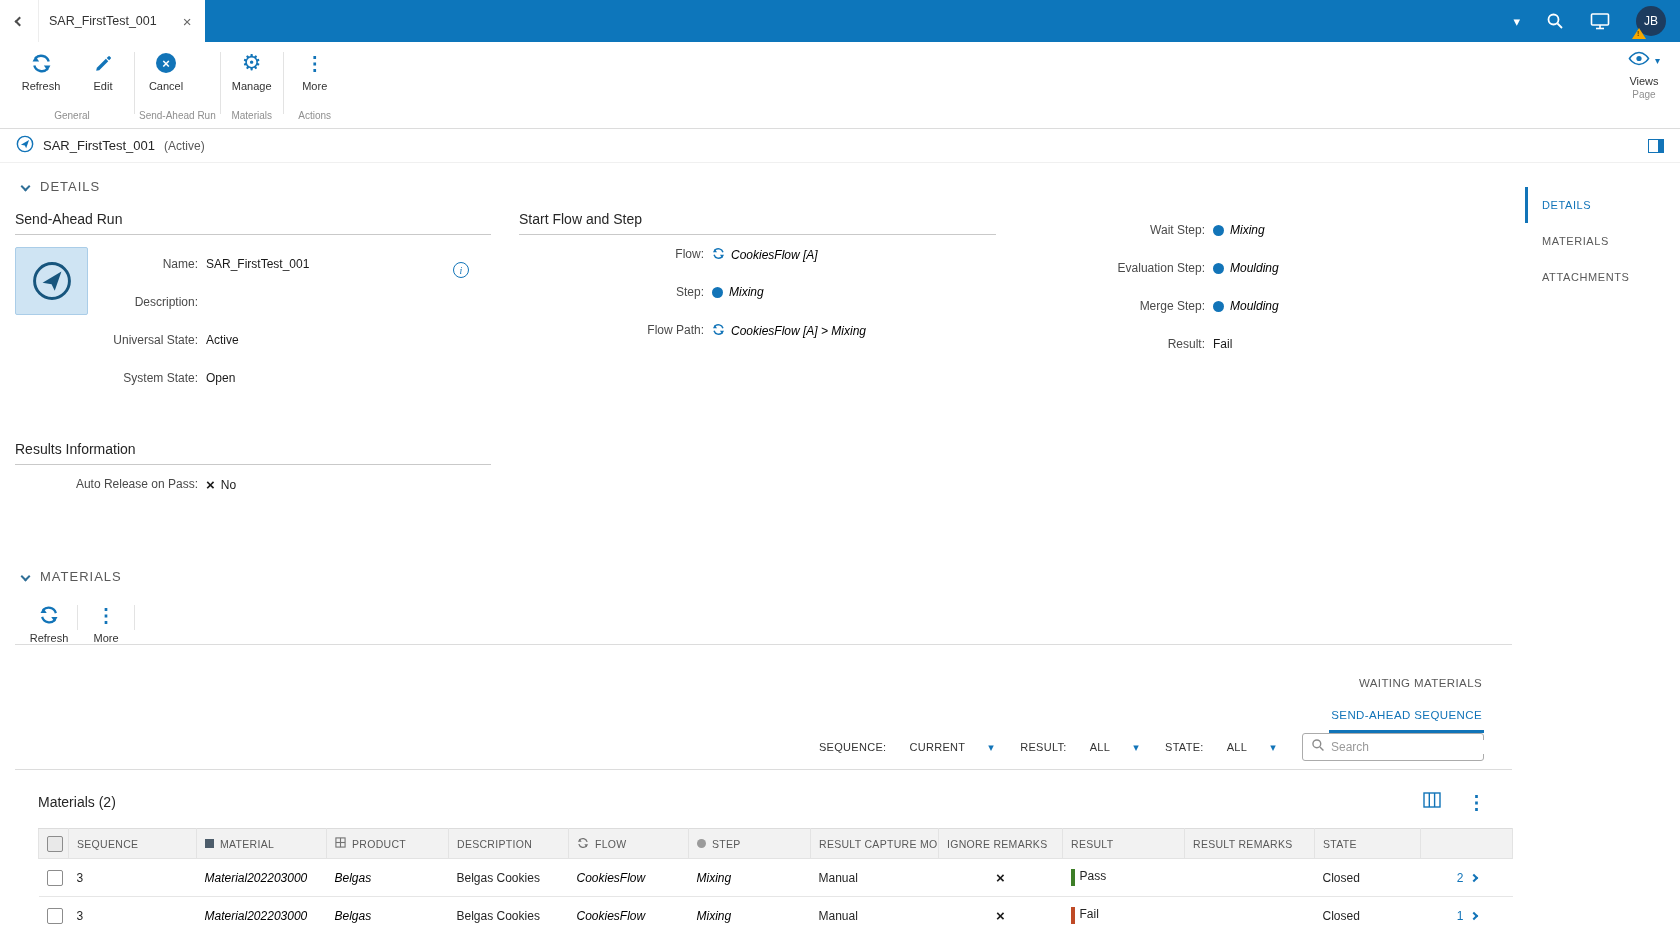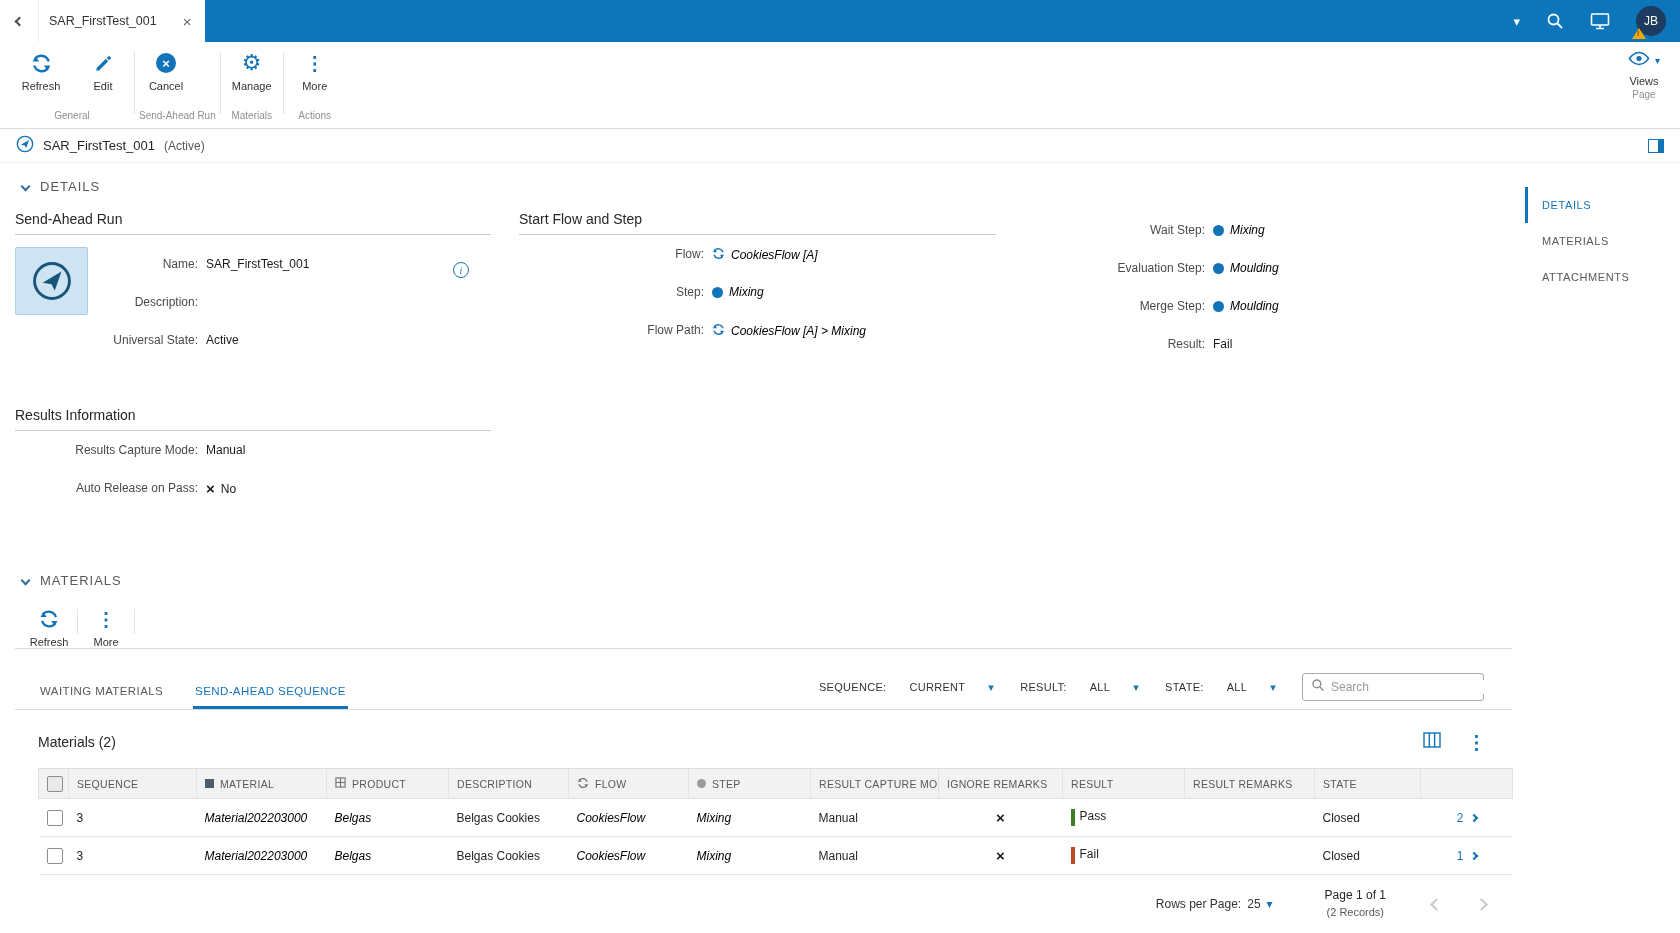--- a/index.html
+++ b/index.html
@@ -90,21 +90,21 @@
 
   
   .right-nav { position:absolute; top:12px; right:0; width:155px; }
   .nav-item { font-size:11px; letter-spacing:0.6px; color:#595959; padding:12px 0 12px 17px; cursor:pointer; }
   .nav-item.active { color:#1274b8; border-left:3px solid #1274b8; padding-left:14px; }
 
   
   .materials-section { margin-top:60px; }
   .mini-toolbar { display:flex; align-items:stretch; width:1497px; border-bottom:1px solid #dcdcdc; padding-left:6px; margin-top:8px; }
   .mini-toolbar .tb-btn { min-width:56px; padding-top:8px; }
-  .tabs-row { display:flex; align-items:flex-end; width:1497px; border-bottom:1px solid #dcdcdc; margin-top:24px; padding-left:23px; }
+  .tabs-row { display:flex; align-items:flex-end; width:1497px; border-bottom:1px solid #dcdcdc; margin-top:24px; padding-left:23px;flex-direction:column; }
   .tab { font-size:11.5px; letter-spacing:0.4px; color:#595959; padding:8px 2px 9px; margin-right:28px; cursor:pointer; border-bottom:3px solid transparent; }
   .tab.active { color:#1274b8; border-bottom-color:#1274b8; }
   .filters { margin-left:auto; display:flex; align-items:center; gap:26px; padding-bottom:8px; padding-right:28px; }
   .filter { display:flex; align-items:center; gap:23px; font-size:11px; letter-spacing:0.3px; color:#333; cursor:pointer; }
   .filter .caret { color:#1274b8; font-size:11px; }
   .searchbox { display:flex; align-items:center; gap:6px; width:182px; height:28px; border:1px solid #ababab; border-radius:3px; padding:0 8px; background:#fff; }
   .searchbox input { border:none; outline:none; flex:1; font-size:12px; color:#333; font-family:inherit; }
   .searchbox input::placeholder { color:#9a9a9a; }
 
   .materials-head { display:flex; align-items:center; width:1497px; margin-top:22px; padding-left:23px; padding-right:26px; }
@@ -306,20 +306,24 @@
                 <span class="info-icon">i</span>
               </div>
               <div class="field">
                 <span class="flabel">Description:</span>
                 <span class="fvalue"></span>
               </div>
               <div class="field">
                 <span class="flabel">Universal State:</span>
                 <span class="fvalue">Active</span>
               </div>
+              <div class="field">
+                <span class="flabel">System State:</span>
+                <span class="fvalue">Open</span>
+              </div>
             </div>
           </div>
         </div>
 
         <div class="dcol2">
           <h3 class="card-title">Start Flow and Step</h3>
           <div class="card-body">
             <div class="field">
               <span class="flabel">Flow:</span>
               <span class="fvalue">
@@ -389,24 +393,20 @@
               <span class="flabel">Result:</span>
               <span class="fvalue">Fail</span>
             </div>
           </div>
         </div>
       </div>
 
       <div class="results-info">
         <h3 class="card-title">Results Information</h3>
         <div class="results-fields">
-          <div class="field">
-            <span class="flabel">Results Capture Mode:</span>
-            <span class="fvalue">Manual</span>
-          </div>
           <div class="field">
             <span class="flabel">Auto Release on Pass:</span>
             <span class="fvalue">
               <span class="xmark">×</span>
               <span>No</span>
             </span>
           </div>
         </div>
       </div>
 

